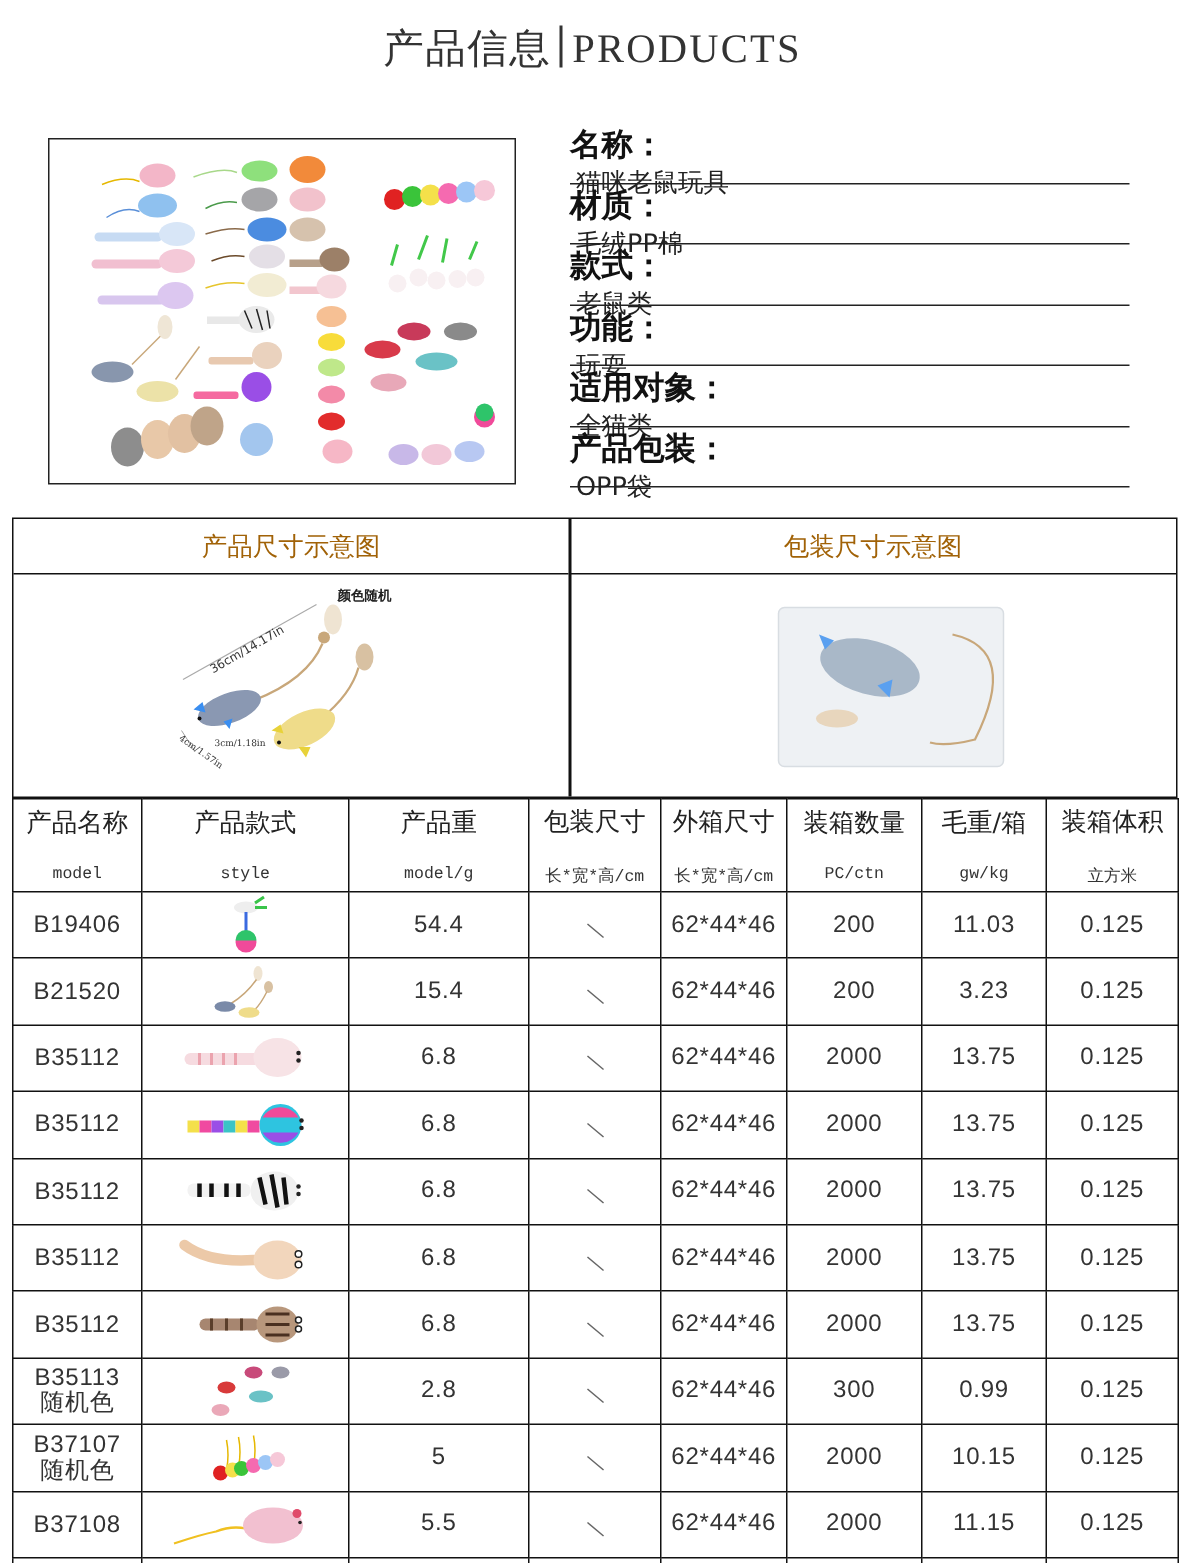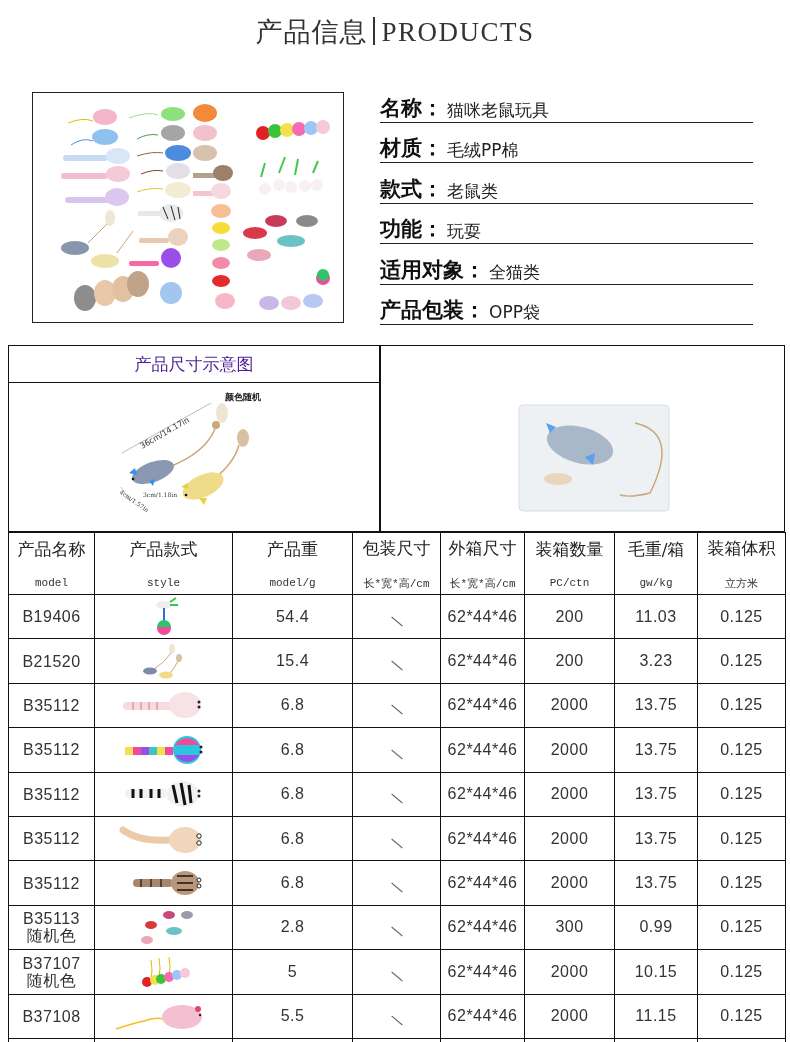--- a/index.html
+++ b/index.html
@@ -7,26 +7,26 @@
   body { position: relative; font-family: "DejaVu Sans", sans-serif; color: #222; }
 
   .title { position: absolute; left: 0; top: 14px; width: 790px; text-align: center;
     font-size: 27px; color: #333; letter-spacing: 1px; }
   .title .sep { display: inline-block; width: 2px; height: 28px; background: #333; vertical-align: -4px; margin: 0 6px; }
   .title .en { font-family: Liberation Serif, serif; letter-spacing: 1.5px; }
 
   .hero { position: absolute; left: 32px; top: 92px; width: 312px; height: 231px; border: 1px solid #222; background: #fff; overflow: hidden; }
 
   .specs { position: absolute; left: 380px; top: 82px; width: 373px; }
-  .spec-row { height: 40.5px; border-bottom: 1.5px solid #222; display: flex; align-items: flex-end; }
+  .spec-row { height: 40.5px; border-bottom: 1.5px solid #222; display: flex; align-items: flex-start; flex-direction: column; }
   .spec-key { font-size: 21px; font-weight: bold; color: #111; }
   .spec-val { font-size: 17px; color: #222; margin-left: 4px; }
 
   .sizebox { position: absolute; left: 8px; top: 345px; width: 777px; height: 187px; border: 1.5px solid #111; }
-  .sizebox .hdr { position: absolute; top: 0; height: 37px; border-bottom: 1.5px solid #111; display: flex; align-items: center; justify-content: center; font-size: 17px; color: #4c1d95; }
+  .sizebox .hdr { position: absolute; top: 0; height: 37px; border-bottom: 1.5px solid #111; display: flex; align-items: center; justify-content: center; font-size: 17px; color: #a16207; }
   .sizebox .vline { position: absolute; left: 370px; top: 0; width: 1.5px; height: 100%; background: #111; }
   .sizebox .imgcell { position: absolute; top: 37px; height: 148px; }
 
   table.spec { position: absolute; left: 8px; top: 532px; border-collapse: collapse; table-layout: fixed; width: 777px; }
   table.spec td, table.spec th { border: 1.5px solid #111; text-align: center; vertical-align: middle; padding: 0; }
   table.spec th { height: 62px; font-weight: normal; font-family: "DejaVu Serif", serif; text-align: center; }
   th .cn { display: block; font-size: 17px; color: #222; line-height: 22px; }
   th .en { display: block; font-size: 11px; color: #333; margin-top: 17px; font-family: "Liberation Mono", monospace; }
   table.spec td { height: 44.4px; font-size: 16px; color: #333; font-family: "Liberation Sans", sans-serif; letter-spacing: 0.5px; }
   td.model { font-size: 16px; line-height: 17px; }
@@ -151,20 +151,21 @@
     <span class="spec-val">全猫类</span>
   </div>
   <div class="spec-row">
     <span class="spec-key">产品包装：</span>
     <span class="spec-val">OPP袋</span>
   </div>
 </div>
 
 <div class="sizebox">
   <div class="hdr" style="left:0;width:370px;">产品尺寸示意图</div>
+  <div class="hdr" style="left:371px;width:404px;">包装尺寸示意图</div>
   <div class="vline"></div>
 
   <div class="imgcell" style="left:0;width:370px;">
     <svg width="370" height="148" viewBox="0 0 370 148">
       <text x="216" y="17" font-size="9" font-family="DejaVu Sans, sans-serif" font-weight="bold" fill="#222">颜色随机</text>
       <line x1="113" y1="70" x2="202" y2="20" stroke="#aaa" stroke-width="0.8"></line>
       <text x="0" y="0" font-size="8" fill="#333" font-family="DejaVu Sans, sans-serif" transform="translate(133,66) rotate(-30)">36cm/14.17in</text>
       <ellipse cx="213" cy="30" rx="6" ry="10" fill="#efe4d2"></ellipse>
       <circle cx="207" cy="42" r="4" fill="#c8a77a"></circle>
       <path d="M206 46 Q196 70 160 84" stroke="#c8a77a" fill="none" stroke-width="1.5"></path>

